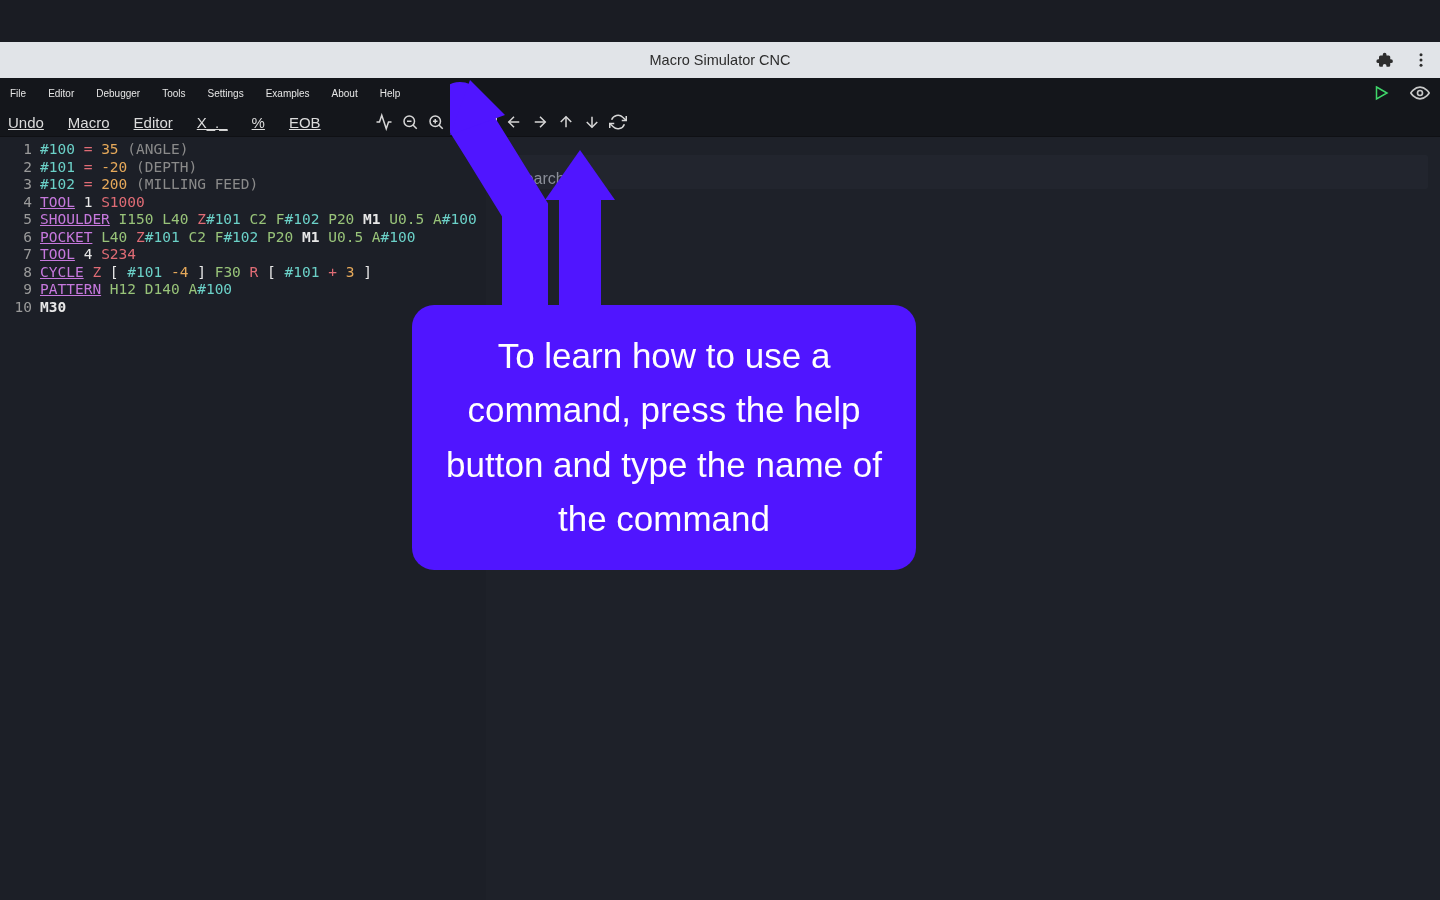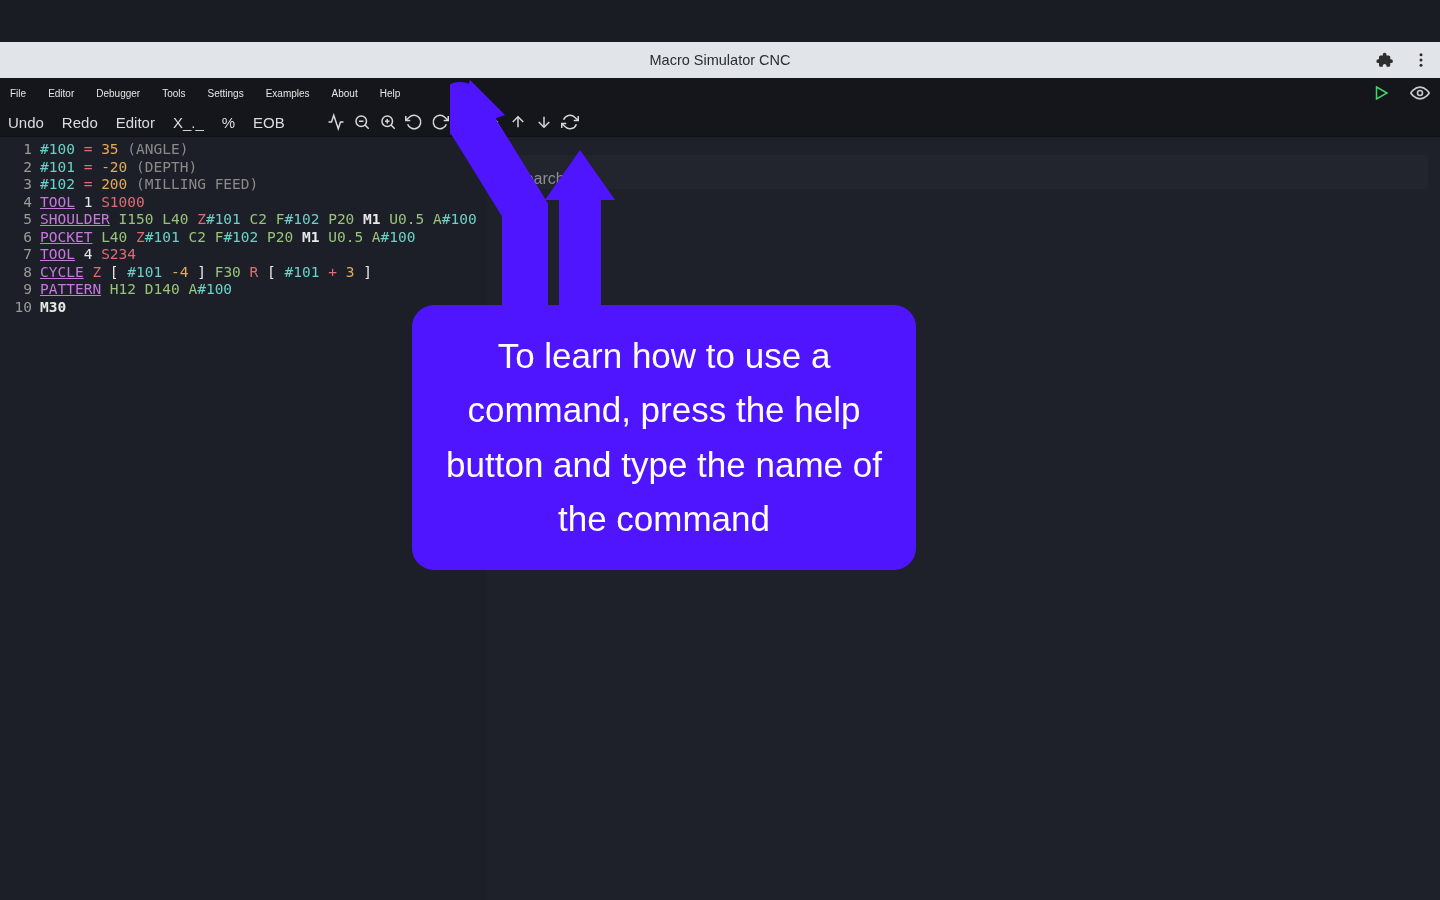--- a/index.html
+++ b/index.html
@@ -23,21 +23,21 @@
     --white:#e8e8e8;
     --callout:#5015ff;
   }
   html,body{margin:0;padding:0;height:100%;width:100%;background:var(--bg);font-family:-apple-system,Segoe UI,Helvetica,Arial,sans-serif;color:var(--text);}
   .titlebar{height:36px;background:var(--bg-top);display:flex;align-items:center;justify-content:center;position:relative;color:#2d2d2d;font-size:14.5px;margin-top:42px;}
   .titlebar .right{position:absolute;right:10px;display:flex;gap:18px;align-items:center;}
   .menubar{height:30px;background:var(--bg-menu);display:flex;align-items:center;padding:0 10px;font-size:10px;color:#e6e6e6;justify-content:space-between;}
   .menubar .left{display:flex;gap:22px;}
   .menubar .right{display:flex;gap:20px;align-items:center;}
   .menubar .item{cursor:default;}
-  .toolbar{height:28px;background:var(--bg-toolbar);display:flex;align-items:center;padding:0 8px;gap:18px;font-size:15px;color:#dcdcdc;border-bottom:1px solid #0f1014;}
+  .toolbar{height:28px;background:var(--bg-toolbar);display:flex;align-items:center;padding:0 8px;gap:24px;font-size:15px;color:#dcdcdc;border-bottom:1px solid #0f1014;text-decoration:underline;}
   .toolbar .txtbtn{cursor:default;}
   .toolbar .sep{width:6px;}
   .toolbar .icons{display:flex;gap:8px;align-items:center;}
   .toolbar svg{display:block;}
   .workspace{display:flex;height:calc(100% - 36px - 30px - 28px);}
   .editor{width:486px;background:var(--bg-editor);overflow:auto;position:relative;}
   .editor-inner{display:flex;padding-top:4px;}
   .gutter{width:32px;text-align:right;padding-right:8px;color:var(--gutter);font-family:Menlo,Consolas,monospace;font-size:14.5px;line-height:17.5px;user-select:none;}
   .code{font-family:Menlo,Consolas,monospace;font-size:14.5px;line-height:17.5px;white-space:pre;color:var(--white);}
   .panel{flex:1;background:var(--bg-panel);display:flex;flex-direction:column;}
@@ -102,21 +102,21 @@
       <svg width="20" height="20" viewBox="0 0 24 24" fill="none" stroke="#c8c8c8" stroke-width="2">
           <path d="M1 12s4-7 11-7 11 7 11 7-4 7-11 7S1 12 1 12z"></path>
           <circle cx="12" cy="12" r="3"></circle>
         </svg>
     </span>
   </div>
 </div>
 
 <div class="toolbar">
   <span class="txtbtn">Undo</span>
-  <span class="txtbtn">Redo</span>
+  <span class="txtbtn">Macro</span>
   <span class="txtbtn">Editor</span>
   <span class="txtbtn">X_._</span>
   <span class="txtbtn">%</span>
   <span class="txtbtn">EOB</span>
   <span class="sep"></span>
   <div class="icons">
     <span>
         <svg width="18" height="18" viewBox="0 0 24 24" fill="none" stroke="#d7d7d7" stroke-width="2">
           <polyline points="22 12 18 12 15 21 9 3 6 12 2 12"></polyline>
         </svg>

